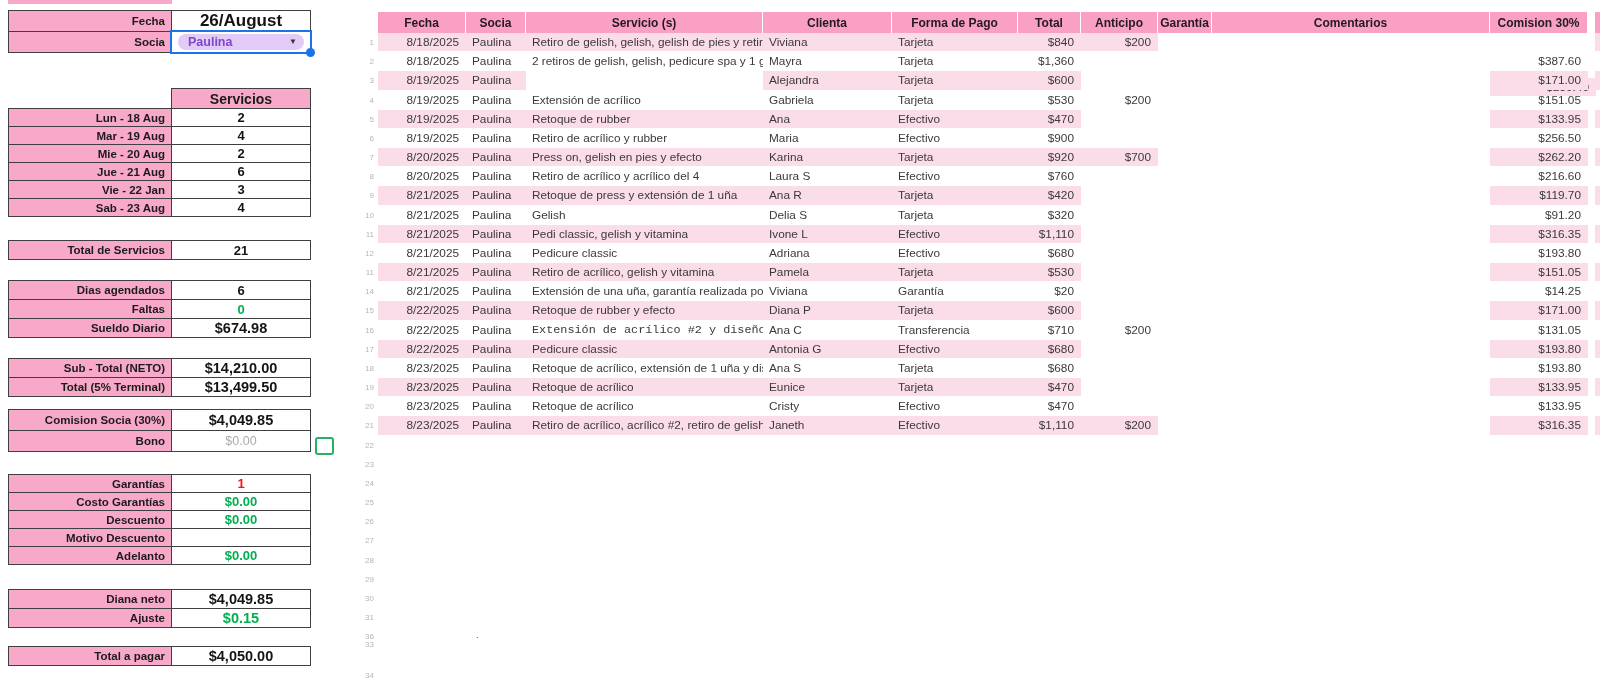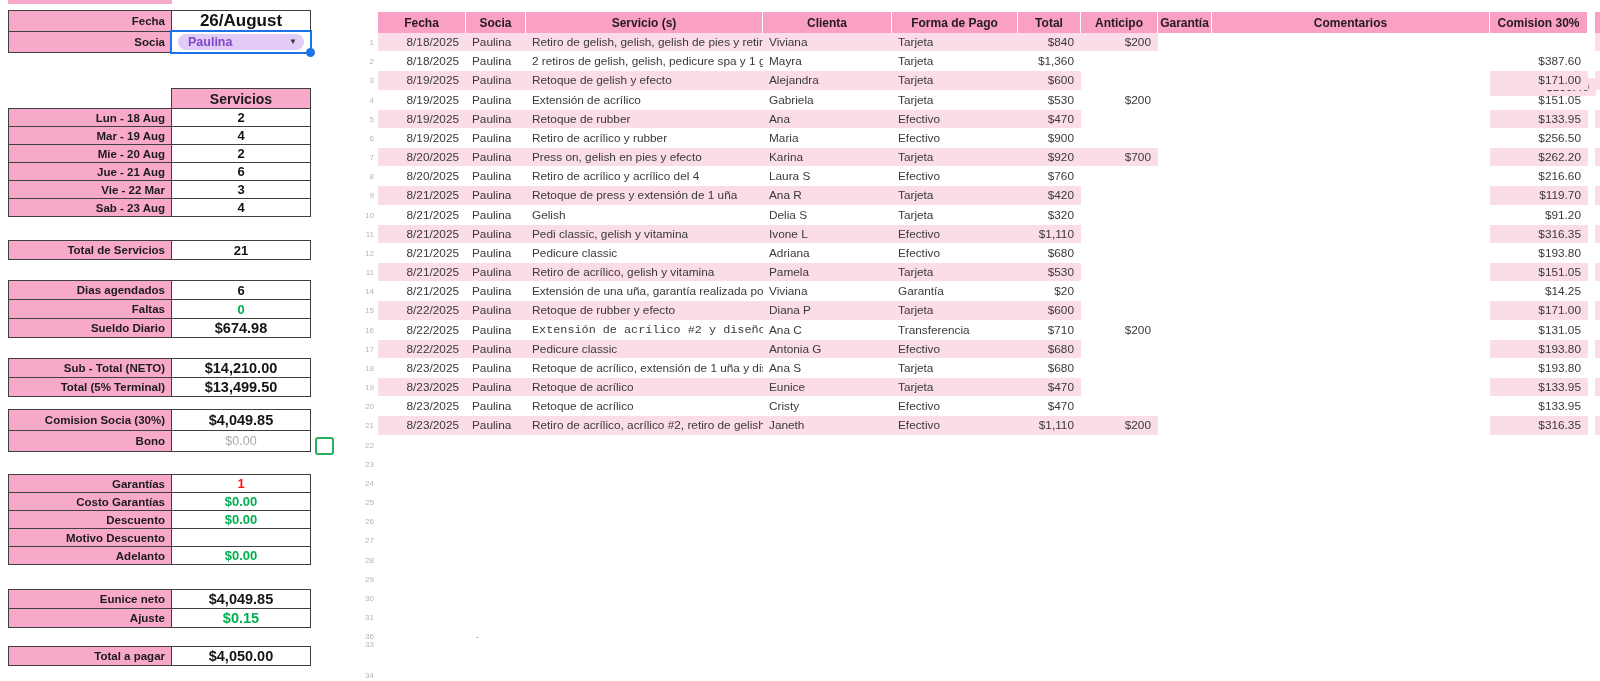--- a/index.html
+++ b/index.html
@@ -103,21 +103,21 @@
         </div>
         <div class="prow">
           <div class="lcell">Mie - 20 Aug</div>
           <div class="vcell">2</div>
         </div>
         <div class="prow">
           <div class="lcell">Jue - 21 Aug</div>
           <div class="vcell">6</div>
         </div>
         <div class="prow">
-          <div class="lcell">Vie - 22 Mar</div>
+          <div class="lcell">Vie - 22 Jan</div>
           <div class="vcell">3</div>
         </div>
         <div class="prow">
           <div class="lcell">Sab - 23 Aug</div>
           <div class="vcell">4</div>
         </div>
       </div>
       <div class="block blk-total-servicios">
         <div class="prow">
           <div class="lcell">Total de Servicios</div>
@@ -175,21 +175,21 @@
           <div class="lcell">Motivo Descuento</div>
           <div class="vcell"></div>
         </div>
         <div class="prow">
           <div class="lcell">Adelanto</div>
           <div class="vcell v-green">$0.00</div>
         </div>
       </div>
       <div class="block blk-net">
         <div class="prow">
-          <div class="lcell">Eunice neto</div>
+          <div class="lcell">Diana neto</div>
           <div class="vcell v-big">$4,049.85</div>
         </div>
         <div class="prow">
           <div class="lcell">Ajuste</div>
           <div class="vcell v-green v-big">$0.15</div>
         </div>
       </div>
       <div class="block blk-payout">
         <div class="prow">
           <div class="lcell">Total a pagar</div>
@@ -271,21 +271,20 @@
           <div class="td al" style="left: 892px; width: 126px;">Tarjeta</div>
           <div class="td ar" style="left: 1018px; width: 63px;">$1,360</div>
           <div class="td ar ar-wide" style="left: 1081px; width: 77px;"></div>
           <div class="td ac" style="left: 1158px; width: 54px;"></div>
           <div class="td al" style="left: 1212px; width: 278px;"></div>
           <div class="td ar" style="left: 1490px; width: 98px;">$387.60</div>
         </div>
         <div class="tr" style="top: 71.34px;">
           <div class="td ar pink" style="left: 378px; width: 88px;">8/19/2025</div>
           <div class="td al pink" style="left: 466px; width: 60px;">Paulina</div>
-          <div class="td al pink" style="left: 526px; width: 237px;">Retoque de gelish y efecto</div>
           <div class="td al pink" style="left: 763px; width: 129px;">Alejandra</div>
           <div class="td al pink" style="left: 892px; width: 126px;">Tarjeta</div>
           <div class="td ar pink" style="left: 1018px; width: 63px;">$600</div>
           <div class="td ar ar-wide" style="left: 1081px; width: 77px;"></div>
           <div class="td ac" style="left: 1158px; width: 54px;"></div>
           <div class="td al" style="left: 1212px; width: 278px;"></div>
           <div class="td ar pink" style="left: 1490px; width: 98px;">$171.00</div>
           <div class="td pink" style="left: 1595px; width: 5px;"></div>
         </div>
         <div class="tr" style="top: 90.51px;">

